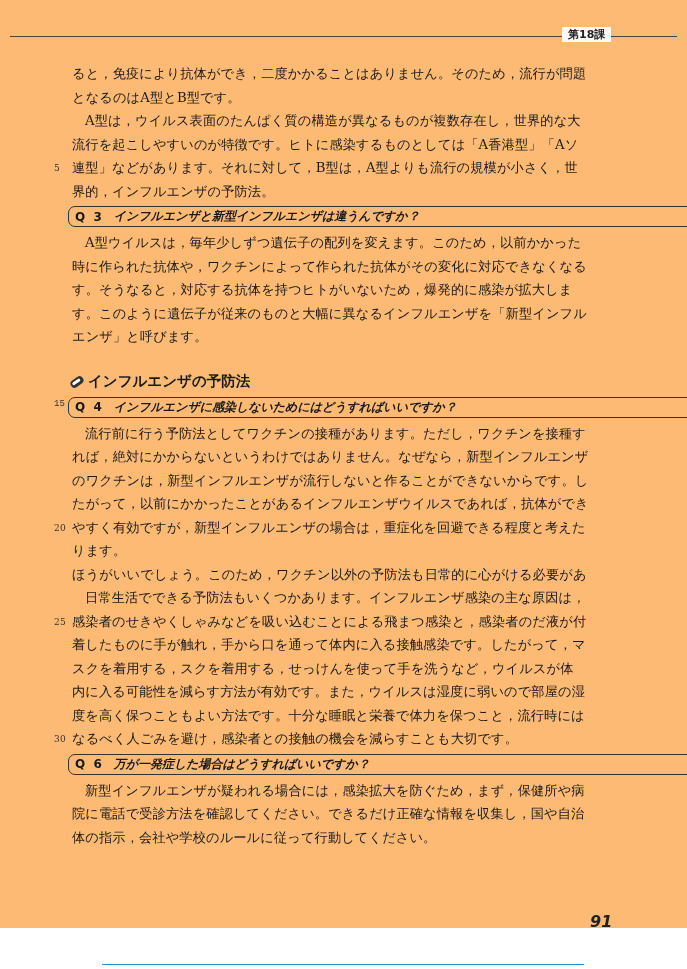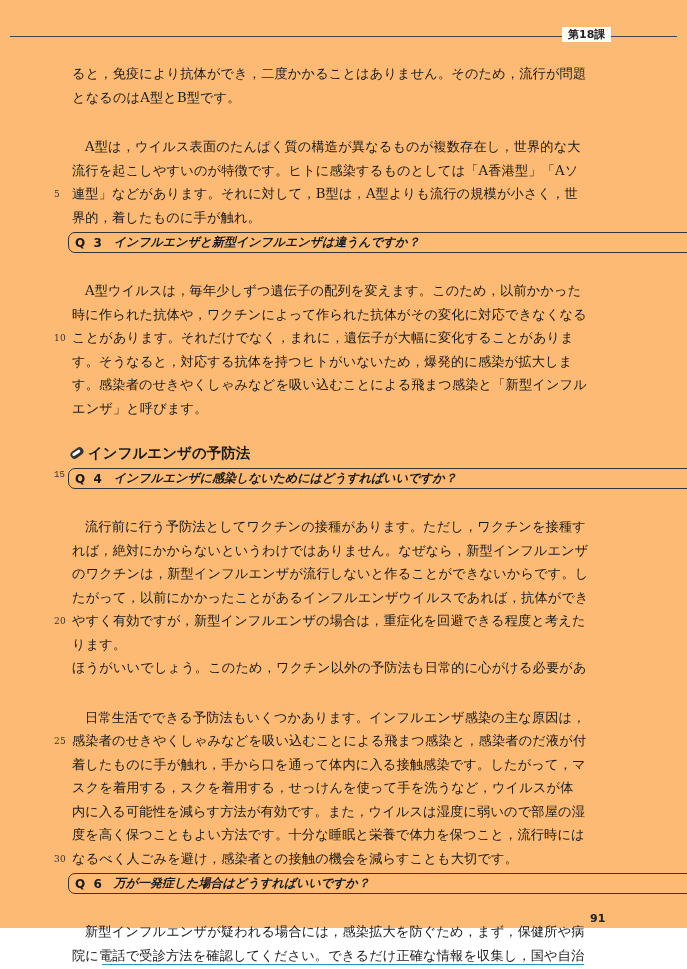--- a/index.html
+++ b/index.html
@@ -53,21 +53,21 @@
       line-height: 23.5px;
       margin: 0;
       text-align: justify;
       letter-spacing: 0.15px;
     }
     .para .line {
       display: block;
       white-space: nowrap;
       position: relative;
     }
-    .indent { padding-left: 13px; margin-top: 26px; }
+    .indent { padding-left: 13px; }
     .line-num {
       position: absolute;
       left: -18px;
       font-size: 9px;
       color: #333;
       top: 1px;
     }
     .qbox {
       border: 1.3px solid #333;
       border-radius: 7px;
@@ -121,22 +121,23 @@
       width: 9px; height: 3px;
       background: #fbfbfa;
       border-radius: 2px;
     }
     .page-number {
       position: absolute;
       top: 912px;
       left: 590px;
       font-family: "DejaVu Sans", sans-serif;
       font-weight: bold;
-      font-size: 11px;
+      font-size: 16px;
       color: #222;
+      font-style: italic;
     }
     .bottom-rule {
       position: absolute;
       top: 964px;
       left: 102px;
       width: 482px;
       height: 1px;
       background: #2a8fc7;
     }
   </style>
@@ -151,34 +152,33 @@
 
     <p class="para">
       <span class="line">ると，免疫により抗体ができ，二度かかることはありません。そのため，流行が問題</span>
       <span class="line">となるのはA型とB型です。</span>
     </p>
 
     <p class="para">
       <span class="line indent">A型は，ウイルス表面のたんぱく質の構造が異なるものが複数存在し，世界的な大</span>
       <span class="line">流行を起こしやすいのが特徴です。ヒトに感染するものとしては「A香港型」「Aソ</span>
       <span class="line"><span class="line-num">5</span><span>連型」などがあります。それに対して，B型は，A型よりも流行の規模が小さく，世</span></span>
-      <span class="line">界的，着したものに手が触れ。</span>
+      <span class="line">界的，インフルエンザの予防法。</span>
     </p>
 
     <div class="qbox">
       <span class="qnum">Q 3</span>
       <span>インフルエンザと新型インフルエンザは違うんですか？</span>
     </div>
 
     <p class="para">
       <span class="line indent">A型ウイルスは，毎年少しずつ遺伝子の配列を変えます。このため，以前かかった</span>
       <span class="line">時に作られた抗体や，ワクチンによって作られた抗体がその変化に対応できなくなる</span>
-      <span class="line"><span class="line-num">10</span><span>ことがあります。それだけでなく，まれに，遺伝子が大幅に変化することがありま</span></span>
       <span class="line">す。そうなると，対応する抗体を持つヒトがいないため，爆発的に感染が拡大しま</span>
-      <span class="line">す。感染者のせきやくしゃみなどを吸い込むことによる飛まつ感染と「新型インフル</span>
+      <span class="line">す。このように遺伝子が従来のものと大幅に異なるインフルエンザを「新型インフル</span>
       <span class="line">エンザ」と呼びます。</span>
     </p>
 
     <div class="section-heading">
       <span class="pencil-icon"></span>
       <span>インフルエンザの予防法</span>
     </div>
 
     <div class="qbox">
       <span class="line-num">15</span>

